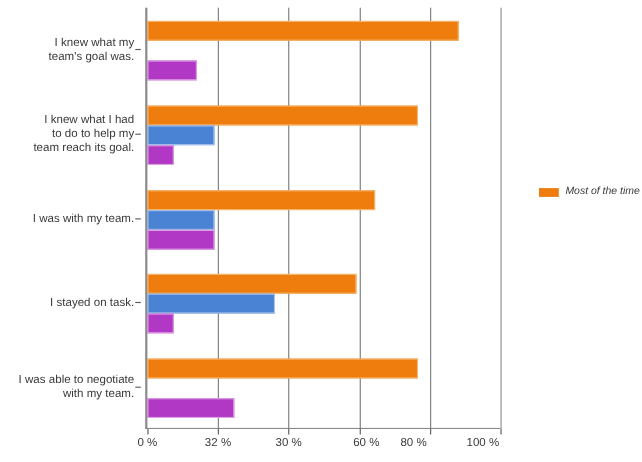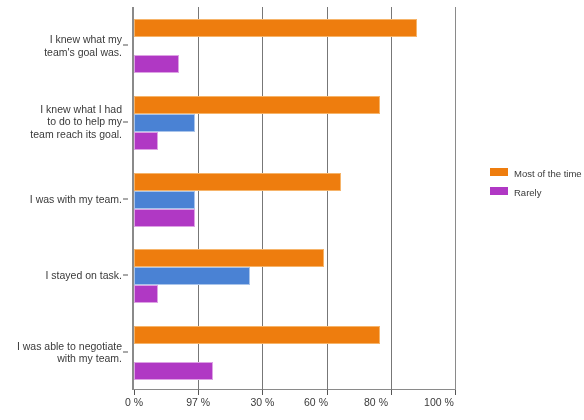--- a/index.html
+++ b/index.html
@@ -123,23 +123,24 @@
 
   
   #legend {
     position: absolute;
     left: 490px;
     top: 168px;
     width: 92px;
   }
   .legend-row {
     display: flex;
-    align-items: flex-start;
+    align-items: flex-end;
     margin-bottom: 8px;
     height: 11px;
+    font-style: italic;
   }
   .legend-swatch {
     width: 18px;
     height: 8px;
     margin-right: 6px;
     flex: none;
   }
   .legend-swatch.series-0 { background: #ee7d0e; }
   .legend-swatch.series-1 { background: #4a82d4; }
   .legend-swatch.series-2 { background: #b038c4; }
@@ -201,35 +202,31 @@
       <div class="bar-group" style="top: 318.7px; height: 52px;">
         <div class="bar series-0" title="Most of the time: 76 %" style="top: 0px; width: 243.96px;"></div>
         <div class="bar series-2" title="Rarely: 24 %" style="top: 36px; width: 77.04px;"></div>
       </div>
     </div>
 
   <div id="x-axis">
       <div class="x-tick" style="left: 0px;"></div>
       <div class="x-tick-label" style="left: 0px;">0 %</div>
       <div class="x-tick" style="left: 64.2px;"></div>
-      <div class="x-tick-label" style="left: 64.2px;">97 %</div>
+      <div class="x-tick-label" style="left: 64.2px;">32 %</div>
       <div class="x-tick" style="left: 128.4px;"></div>
       <div class="x-tick-label" style="left: 128.4px;">30 %</div>
       <div class="x-tick" style="left: 192.6px;"></div>
-      <div class="x-tick-label" style="left: 182px;">60 %</div>
+      <div class="x-tick-label" style="left: 199px;">60 %</div>
       <div class="x-tick" style="left: 256.8px;"></div>
       <div class="x-tick-label" style="left: 242px;">80 %</div>
       <div class="x-tick" style="left: 321px;"></div>
       <div class="x-tick-label" style="left: 305px;">100 %</div>
     </div>
 
   <div id="legend">
       <div class="legend-row">
         <span class="legend-swatch series-0"></span>
         <span class="legend-text">Most of the time</span>
       </div>
-      <div class="legend-row">
-        <span class="legend-swatch series-2"></span>
-        <span class="legend-text">Rarely</span>
-      </div>
     </div>
 
 </div>
 
 </body></html>

